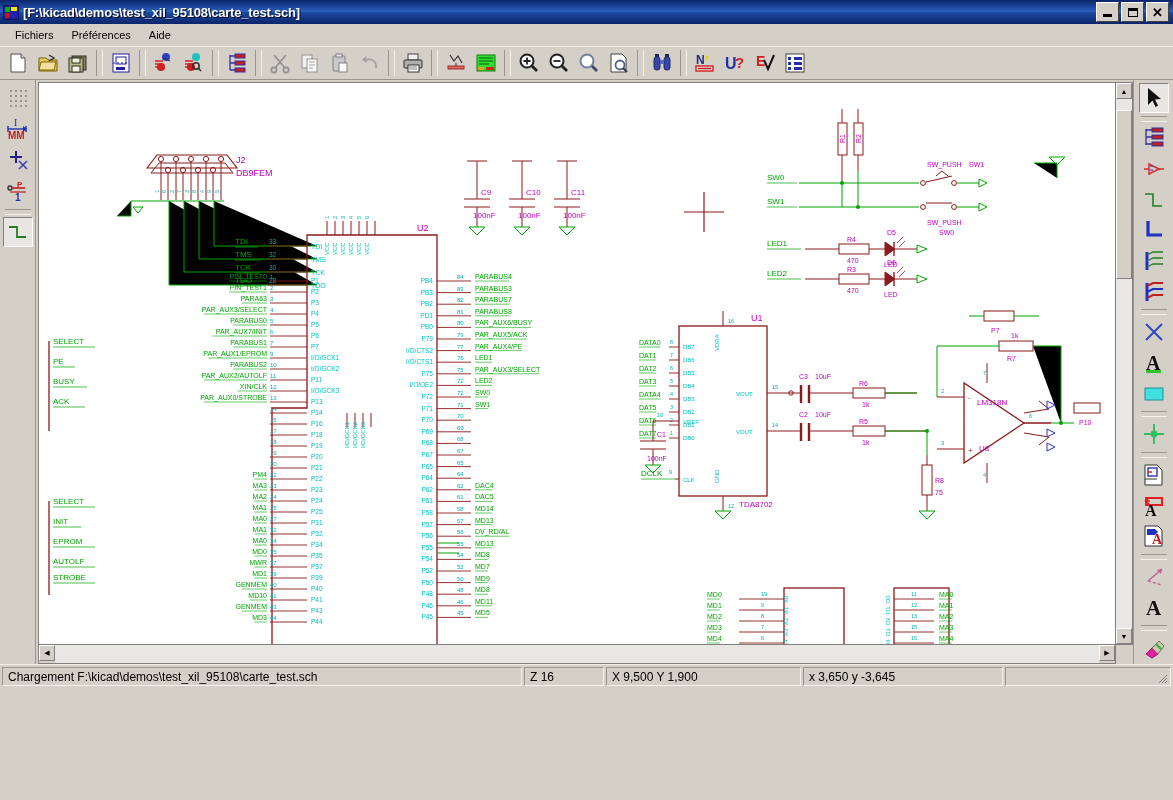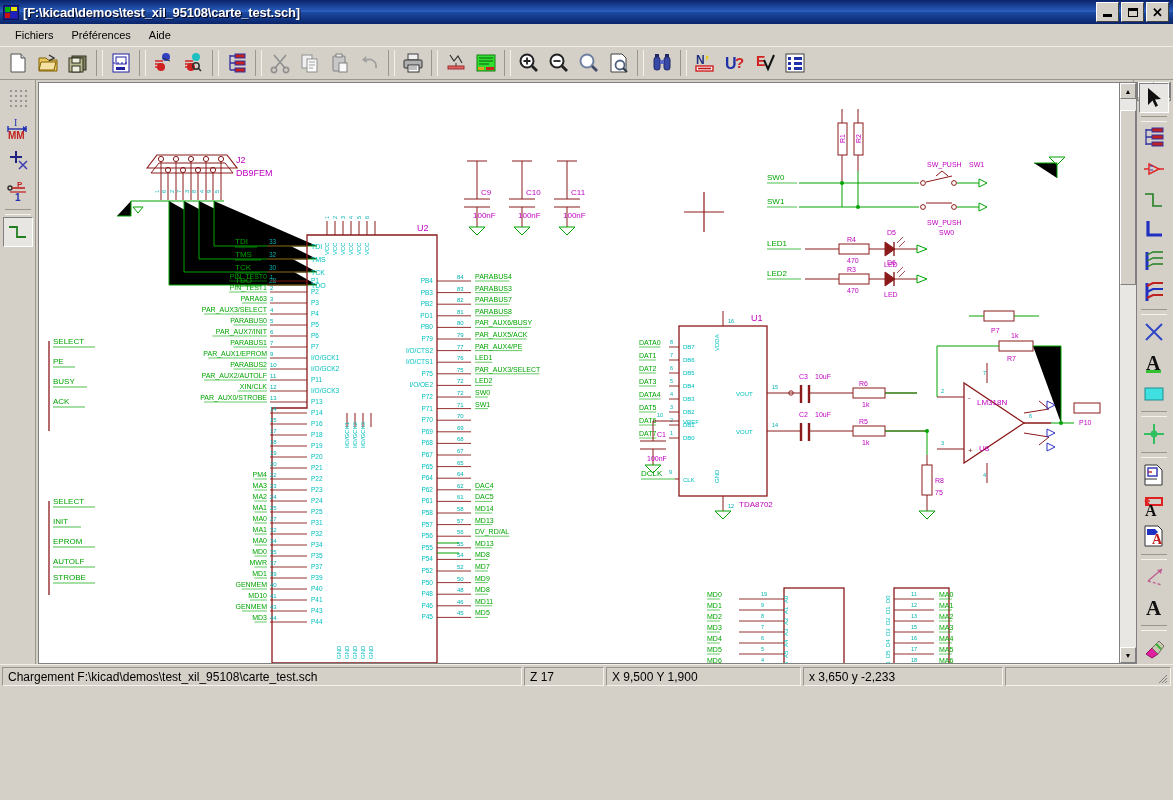--- a/index.html
+++ b/index.html
@@ -111,21 +111,21 @@
     cursor: default; position:relative;
   }
   .vt-btn.pressed { border-color:#808080 #fff #fff #808080; background:#e8e6e2; }
   .vt-sep { width:26px; height:6px; flex:0 0 6px;
     border-top:1px solid #9a968e; border-bottom:1px solid #f4f2ee; margin:2px 0;}
 
   
   .canvas-wrap {
     flex: 1 1 auto; min-width:0;
     position: relative;
-    display:flex; flex-direction:row;
+    display:flex; flex-direction:column;
     background:#d4d0c8;
     padding: 2px 0 0 2px;
   }
   .canvas-row { flex:1 1 auto; display:flex; min-height:0;}
   .canvas {
     flex:1 1 auto; min-width:0;
     background: #ffffff;
     border: 1px solid #808080;
     position: relative;
     overflow: hidden;
@@ -1521,23 +1521,23 @@
           <path d="M4 18 L10 12 L16 18 L10 22 Z" fill="#e020a0" stroke="#901060"></path>
           <path d="M10 12 L17 5 L22 10 L16 18 Z" fill="#c8c8b0" stroke="#707060"></path>
           <path d="M14 8 L19 13" stroke="#30b030" stroke-width="2"></path>
         </svg>
       </div>
     </div>
   </div>
 
   <div class="statusbar">
     <div class="sb-cell sb-c1">Chargement F:\kicad\demos\test_xil_95108\carte_test.sch</div>
-    <div class="sb-cell sb-c2">Z 17</div>
+    <div class="sb-cell sb-c2">Z 16</div>
     <div class="sb-cell sb-c3">X 9,500  Y 1,900</div>
-    <div class="sb-cell sb-c4">x 3,650  y -2,233</div>
+    <div class="sb-cell sb-c4">x 3,650  y -3,645</div>
     <div class="sb-cell sb-c5">
       <svg class="grip" viewBox="0 0 12 12">
         <g stroke="#808080" stroke-width="1">
           <path d="M11 3 L3 11"></path>
             <path d="M11 6 L6 11"></path>
             <path d="M11 9 L9 11"></path>
         </g>
       </svg>
     </div>
   </div>

